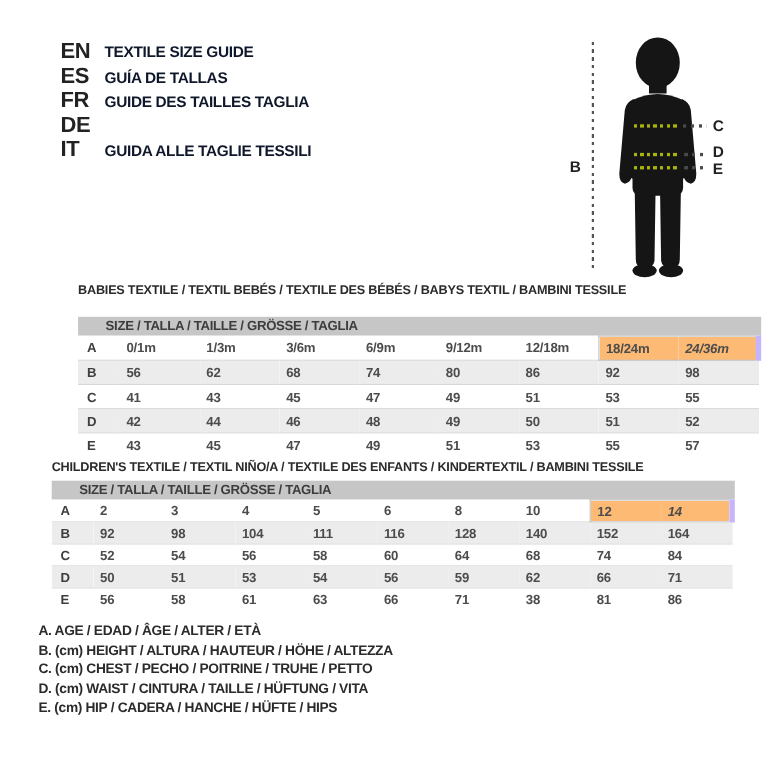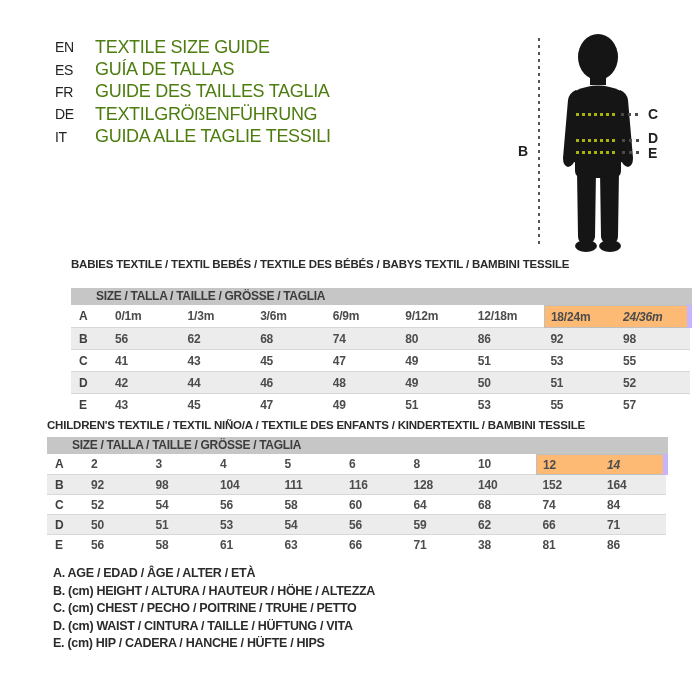--- a/index.html
+++ b/index.html
@@ -3,22 +3,22 @@
 <meta charset="utf-8">
 <style>
   html,body{margin:0;padding:0;background:#fff;}
   .canvas{
     position:relative;width:700px;height:700px;background:#ffffff;overflow:hidden;
     font-family:"Liberation Sans","DejaVu Sans",sans-serif;color:#2d2d2d;
   }
   
   .lang-block{position:absolute;left:55px;top:36px;}
   .lang-row{display:flex;height:22.4px;align-items:center;}
-  .lang-code{width:40px;font-size:14px;font-weight:400;letter-spacing:-0.3px;color:#222;}
-  .lang-label{font-size:18px;font-weight:400;letter-spacing:-0.3px;color:#4d7c0f;white-space:nowrap;}
+  .lang-code{width:40px;font-size:20px;font-weight:700;letter-spacing:-0.3px;color:#222;}
+  .lang-label{font-size:14px;font-weight:700;letter-spacing:-0.3px;color:#0f172a;white-space:nowrap;}
   
   .figure{position:absolute;left:510px;top:30px;width:175px;height:232px;}
   .fig-abs{position:absolute;}
   .dots-v{width:2px;background:repeating-linear-gradient(180deg,#555 0 3px,transparent 3px 7px);}
   .dots-h-green{height:3px;background:repeating-linear-gradient(90deg,#a8b40a 0 3px,transparent 3px 6px);}
   .dots-h-dark{height:3px;background:repeating-linear-gradient(90deg,#4a4a4a 0 3px,transparent 3px 7px);}
   .measure-label{font-size:14px;font-weight:700;color:#222;line-height:14px;}
   
   .table-block{position:absolute;left:47px;width:621px;}
   .table-title{position:absolute;left:0;top:0;font-size:11.5px;font-weight:700;letter-spacing:-0.2px;color:#2b2b2b;white-space:nowrap;}
@@ -29,21 +29,21 @@
     padding:0 0 0 6px;white-space:nowrap;overflow:hidden;}
   table.size-table td.row-label{width:30px;padding-left:8px;color:#3e3e3e;}
   #table-0 td{height:21px;}
   #table-1 td{height:19px;}
   table.size-table tr.striped{background:#ececec;}
   table.size-table tr + tr td{border-top:1px solid #d8d8d8;}
   td.hl{border-top:1px solid #bfbfbf !important;border-bottom:1px solid #bfbfbf;background:#fdba74;}
   td.hl-first{border-left:1px solid #bfbfbf;}
   td.hl-last{border-right:5px solid #c4b5fd;font-style:italic;}
   
-  .legend{position:absolute;left:53px;top:565px;}
+  .legend{position:absolute;left:35px;top:565px;}
   .legend-line{font-size:12.5px;font-weight:700;letter-spacing:-0.3px;color:#2b2b2b;height:17.6px;line-height:17.6px;white-space:nowrap;}
 </style>
 </head>
 <body>
 
 <div class="canvas">
 
   <div class="lang-block">
       <div class="lang-row">
         <span class="lang-code">EN</span>
@@ -52,21 +52,20 @@
       <div class="lang-row">
         <span class="lang-code">ES</span>
         <span class="lang-label">GUÍA DE TALLAS</span>
       </div>
       <div class="lang-row">
         <span class="lang-code">FR</span>
         <span class="lang-label">GUIDE DES TAILLES TAGLIA</span>
       </div>
       <div class="lang-row">
         <span class="lang-code">DE</span>
-        <span class="lang-label">TEXTILGRÖßENFÜHRUNG</span>
       </div>
       <div class="lang-row">
         <span class="lang-code">IT</span>
         <span class="lang-label">GUIDA ALLE TAGLIE TESSILI</span>
       </div>
     </div>
 
   <div class="figure">
     <svg class="fig-abs" style="left:35px;top:3px;" width="106" height="222" viewBox="0 0 106 222">
       <g fill="#151515">

